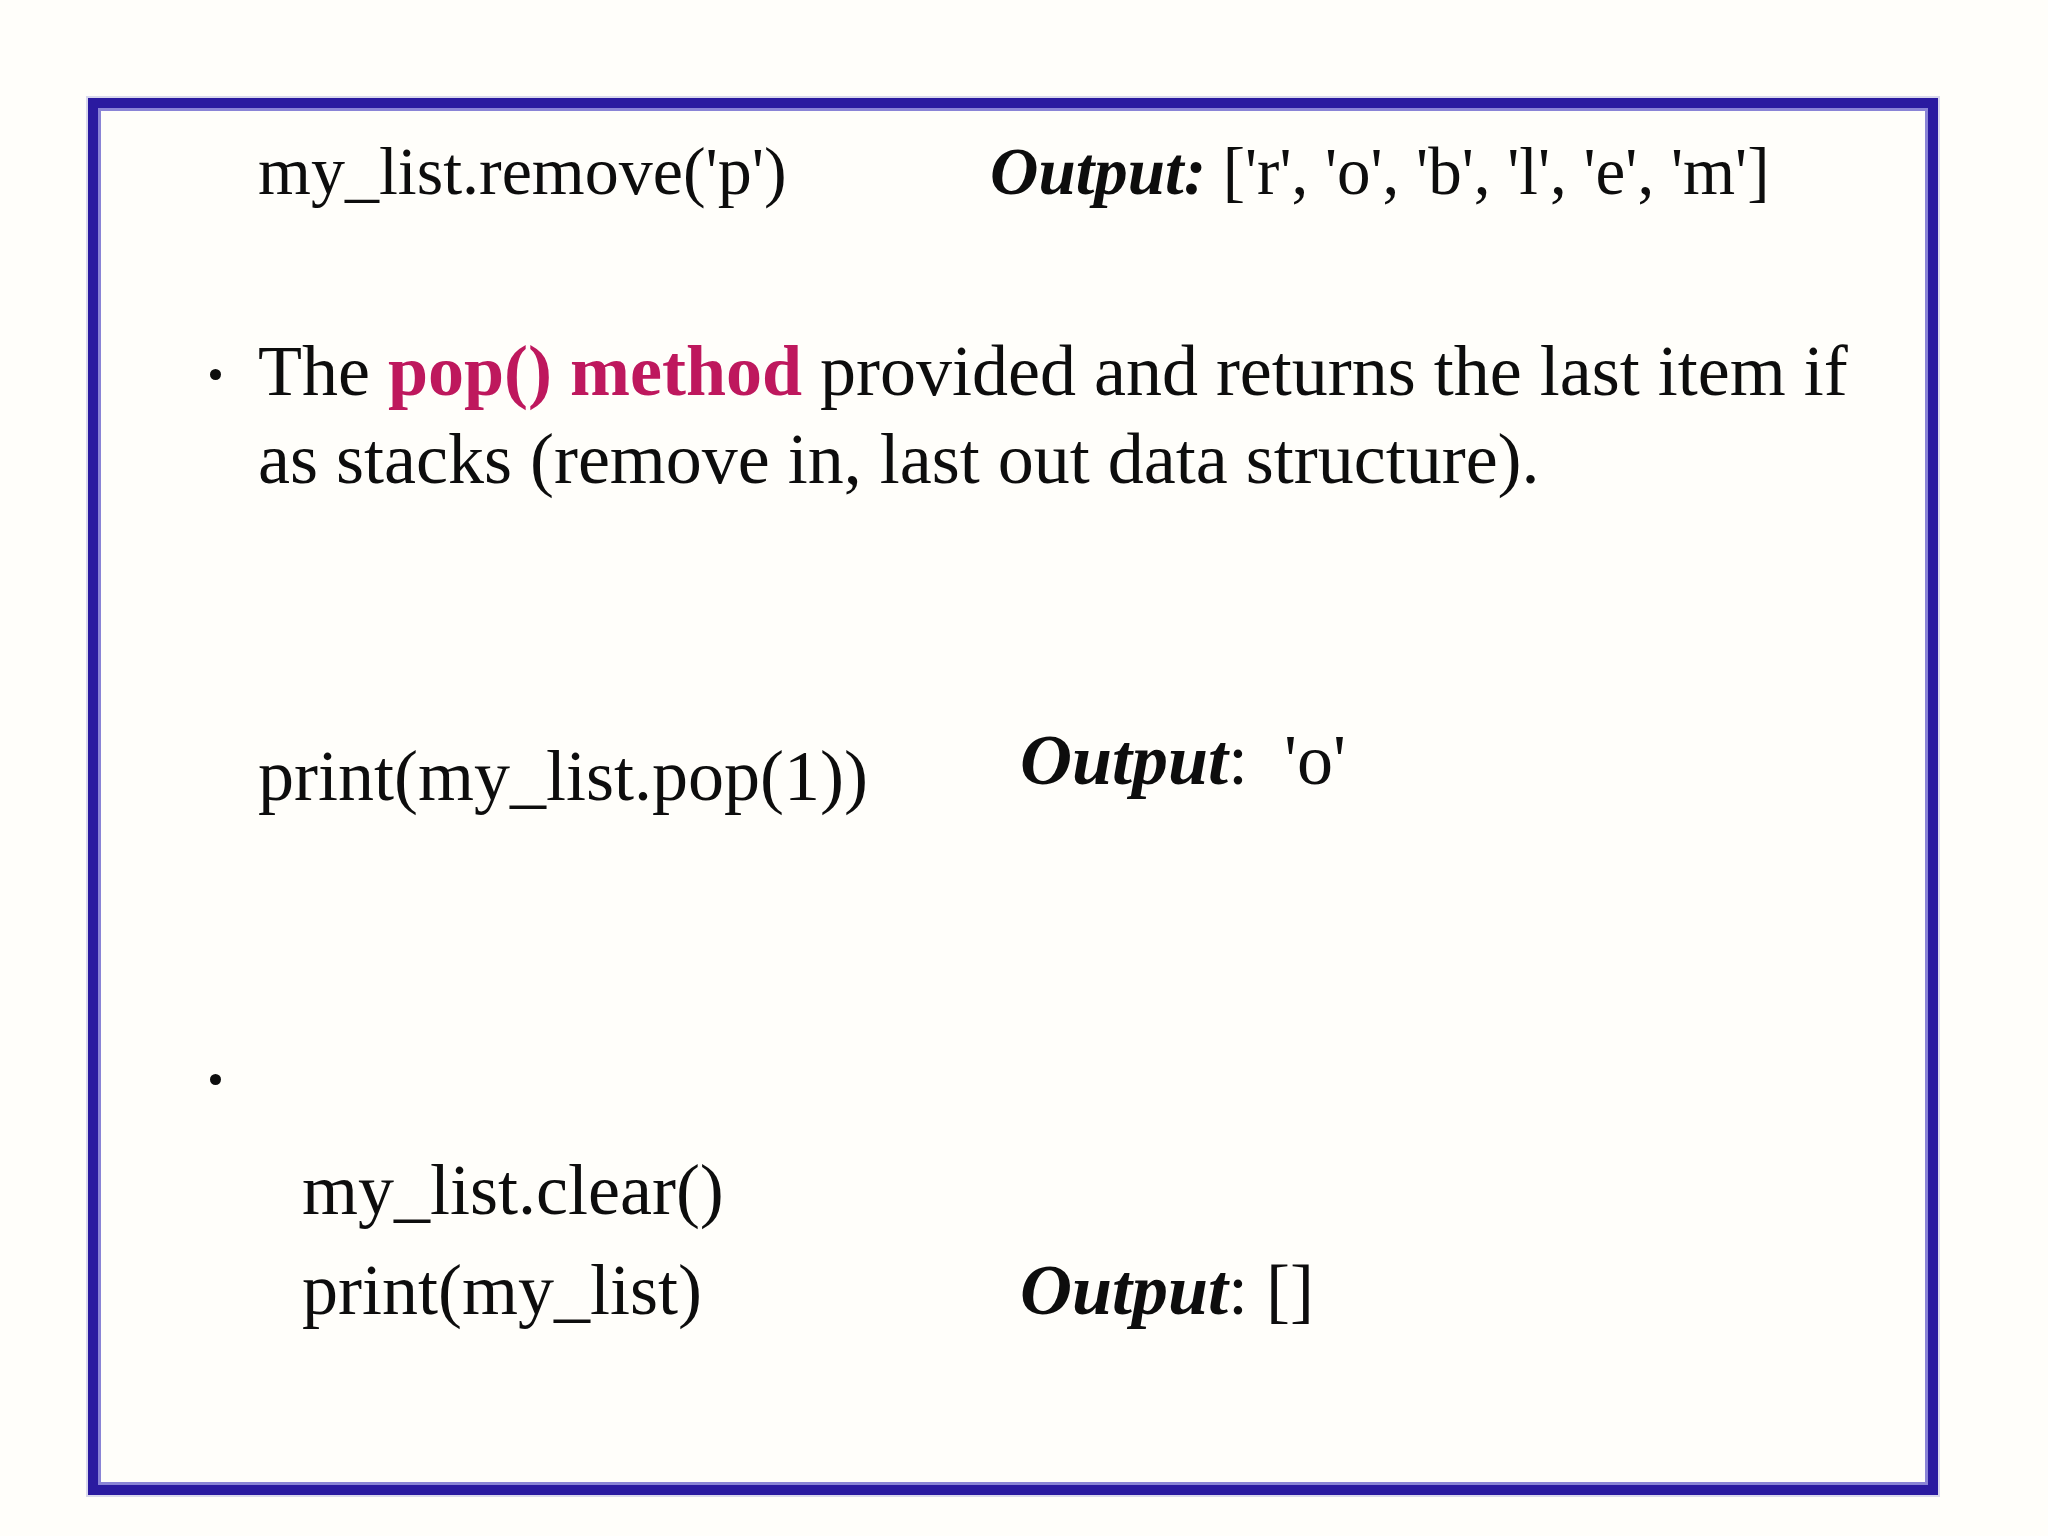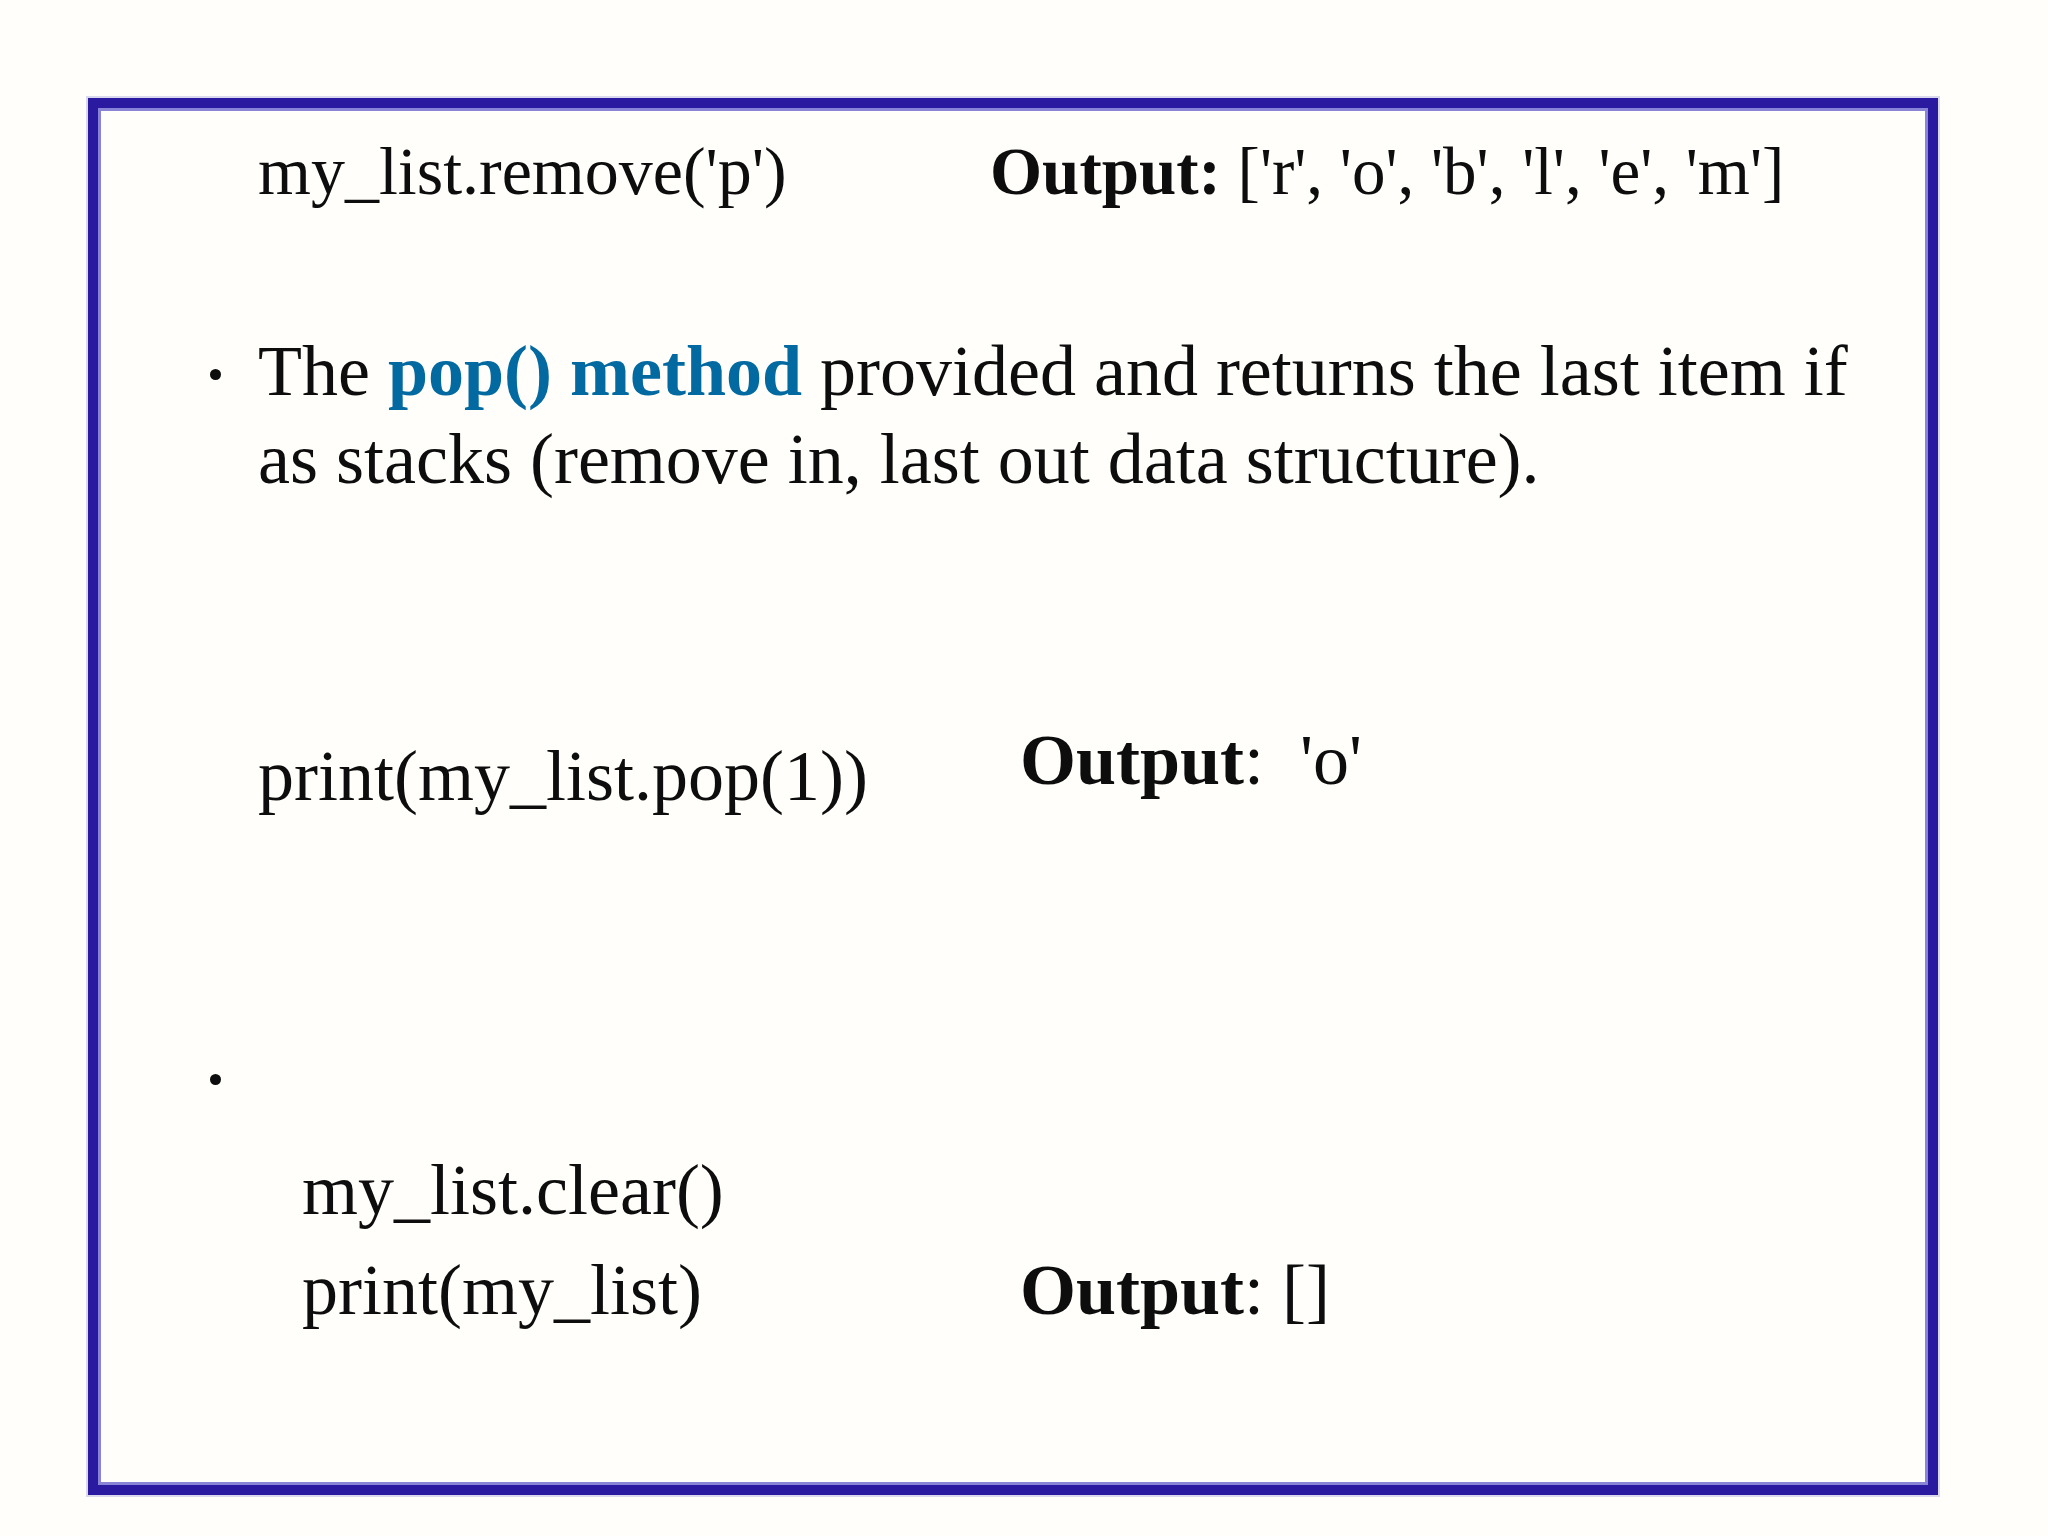--- a/index.html
+++ b/index.html
@@ -26,22 +26,22 @@
     background: transparent;
   }
   .txt {
     position: absolute;
     white-space: nowrap;
     font-size: 72px;
     line-height: 88px;
     color: #0d0d0d;
   }
   .out { white-space: pre; }
-  .b { font-weight: bold; }
-  .hl { font-weight: bold; color: #0369a1; }
+  .b { font-weight: bold; font-style: italic; }
+  .hl { font-weight: bold; color: #be185d; }
   .dot {
     position: absolute;
     width: 11px; height: 11px;
     border-radius: 50%;
     background: #0d0d0d;
   }
   
   .code1   { left: 258px;  top: 127px; font-size: 68px; }
   .pos-out1{ left: 990px;  top: 127px; font-size: 67px; }
   .dot1    { left: 210px;  top: 369px; }

